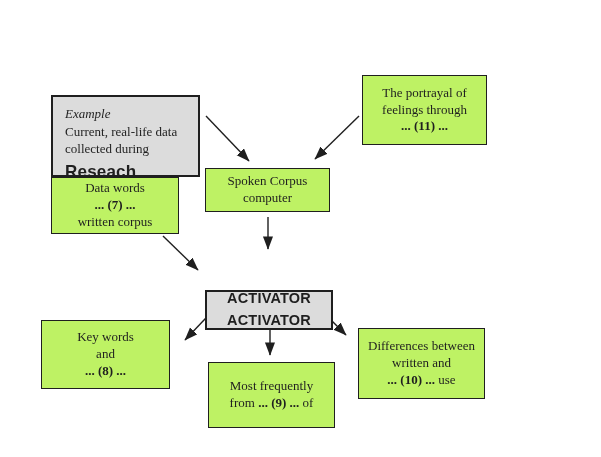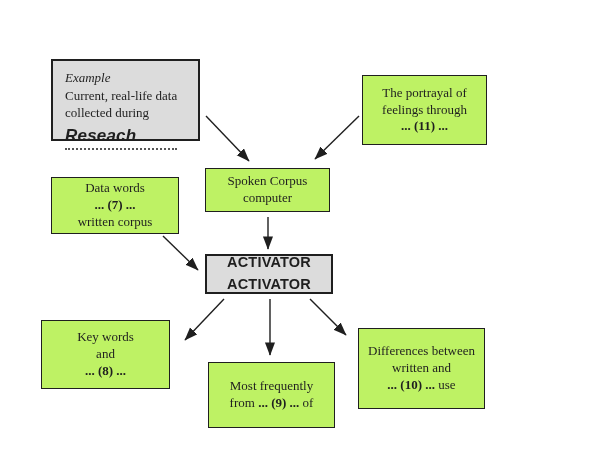--- a/index.html
+++ b/index.html
@@ -37,20 +37,21 @@
     line-height: 1.3;
     text-align: center;
     display: flex;
     flex-direction: column;
     justify-content: center;
     padding: 4px 6px;
   }
   .box.gray {
     background: var(--gray, #dcdcdc);
     border-width: 2px;
+    margin-top: 36px;
   }
   .box.left-align {
     text-align: left;
     justify-content: flex-start;
     padding: 9px 12px 6px 12px;
   }
   .line { white-space: pre-wrap; }
   .b { font-weight: bold; }
 
   .example-heading {
@@ -60,41 +61,40 @@
   }
   .handwritten-wrap {
     margin-top: 3px;
     width: 112px;
     border-bottom: 2px dotted #555555;
     padding-bottom: 1px;
   }
   .handwritten {
     font-family: "Liberation Sans", sans-serif;
     font-weight: bold;
-    font-style: italic;
     font-size: 17px;
     letter-spacing: 0.2px;
   }
   .activator {
     font-family: "Liberation Sans", sans-serif;
     font-weight: bold;
     font-size: 14.5px;
     line-height: 1.5;
     letter-spacing: 0.2px;
   }
 
   
   .pos-example     { left: 51px;  top: 59px;  width: 149px; height: 82px; }
   .pos-portrayal   { left: 362px; top: 75px;  width: 125px; height: 70px; }
   .pos-data        { left: 51px;  top: 177px; width: 128px; height: 57px; }
   .pos-spoken      { left: 205px; top: 168px; width: 125px; height: 44px; }
   .pos-activator   { left: 205px; top: 254px; width: 128px; height: 40px; }
   .pos-keywords    { left: 41px;  top: 320px; width: 129px; height: 69px; }
   .pos-frequent    { left: 208px; top: 362px; width: 127px; height: 66px; }
-  .pos-differences { left: 358px; top: 328px; width: 127px; height: 81px; }
+  .pos-differences { left: 358px; top: 328px; width: 127px; height: 71px; }
 </style>
 </head>
 <body>
 
 <div class="canvas" style="--gray: #dcdcdc; --ink: #1f1f1f; --bg: #ffffff;">
 
   <svg class="arrows" viewBox="0 0 601 457" xmlns="http://www.w3.org/2000/svg">
     <defs>
       <marker id="arrowhead" markerWidth="10" markerHeight="8" refX="9" refY="3.6" orient="auto" markerUnits="strokeWidth">
         <path d="M0,0 L9.5,3.6 L0,7.2 z"></path>

